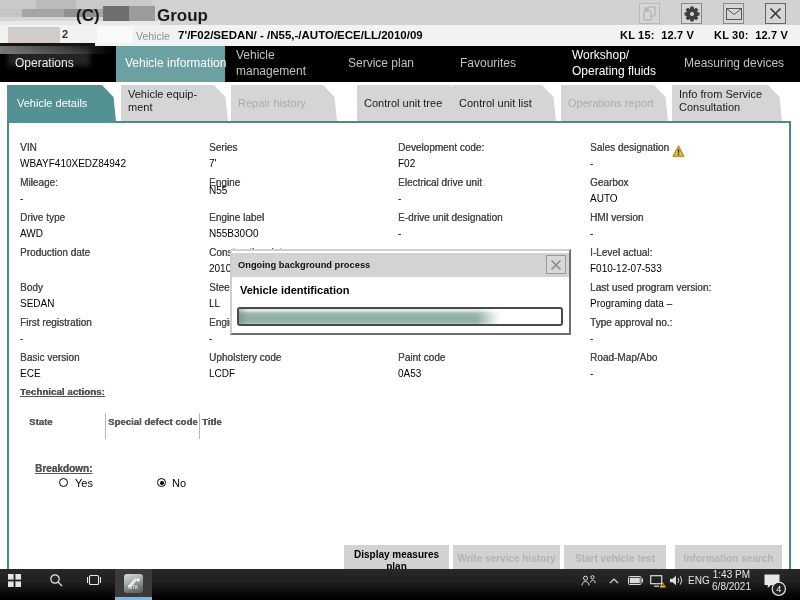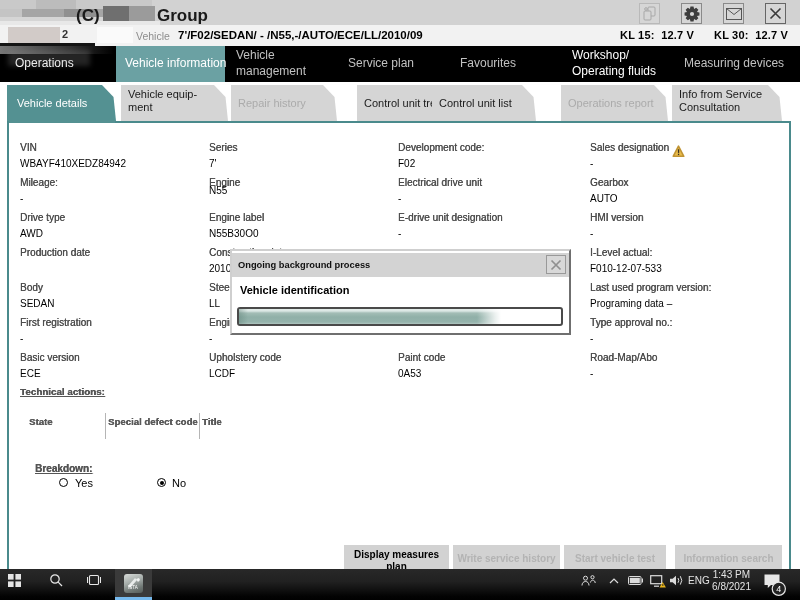--- a/index.html
+++ b/index.html
@@ -78,21 +78,21 @@
   <div class="navtab" style="left:676px;width:124px;">Measuring devices</div>
   <div class="abs" style="left:0;top:0;width:114px;height:8px;background:linear-gradient(90deg,#777,#333 60%,#000);"></div>
   <div class="abs" style="left:8px;top:4px;width:82px;height:16px;background:rgba(150,150,150,0.24);filter:blur(2.5px);"></div>
 </div>
 
 <div class="abs" style="left:0;top:82px;width:800px;height:46px;background:#fff;">
   <div class="subtab" style="left:7px;top:3px;width:109px;background:#549192;color:#fff;padding-top:12px;padding-left:10px;">Vehicle details</div>
   <div class="subtab" style="left:121px;top:3px;width:107px;">Vehicle equip-<br>ment</div>
   <div class="subtab" style="left:231px;top:3px;width:106px;color:#ababab;padding-top:12px;">Repair history</div>
   <div class="subtab" style="left:357px;top:3px;width:107px;padding-top:12px;">Control unit tree</div>
-  <div class="subtab" style="left:432px;top:3px;width:104px;padding-top:12px;">Control unit list</div>
+  <div class="subtab" style="left:452px;top:3px;width:104px;padding-top:12px;">Control unit list</div>
   <div class="subtab" style="left:561px;top:3px;width:107px;color:#ababab;padding-top:12px;">Operations report</div>
   <div class="subtab" style="left:672px;top:3px;width:110px;">Info from Service<br>Consultation</div>
 </div>
 
 <div class="abs" style="left:7px;top:121px;width:784px;height:448px;background:#fff;border:2px solid #4a8a8c;border-bottom:none;box-sizing:border-box;"></div>
 
 <div class="abs" style="left:9px;top:121px;width:106px;height:2px;background:#549192;"></div>
 
 <div id="form">
     <div class="lbl" style="left:20px;top:142px;">VIN</div>

